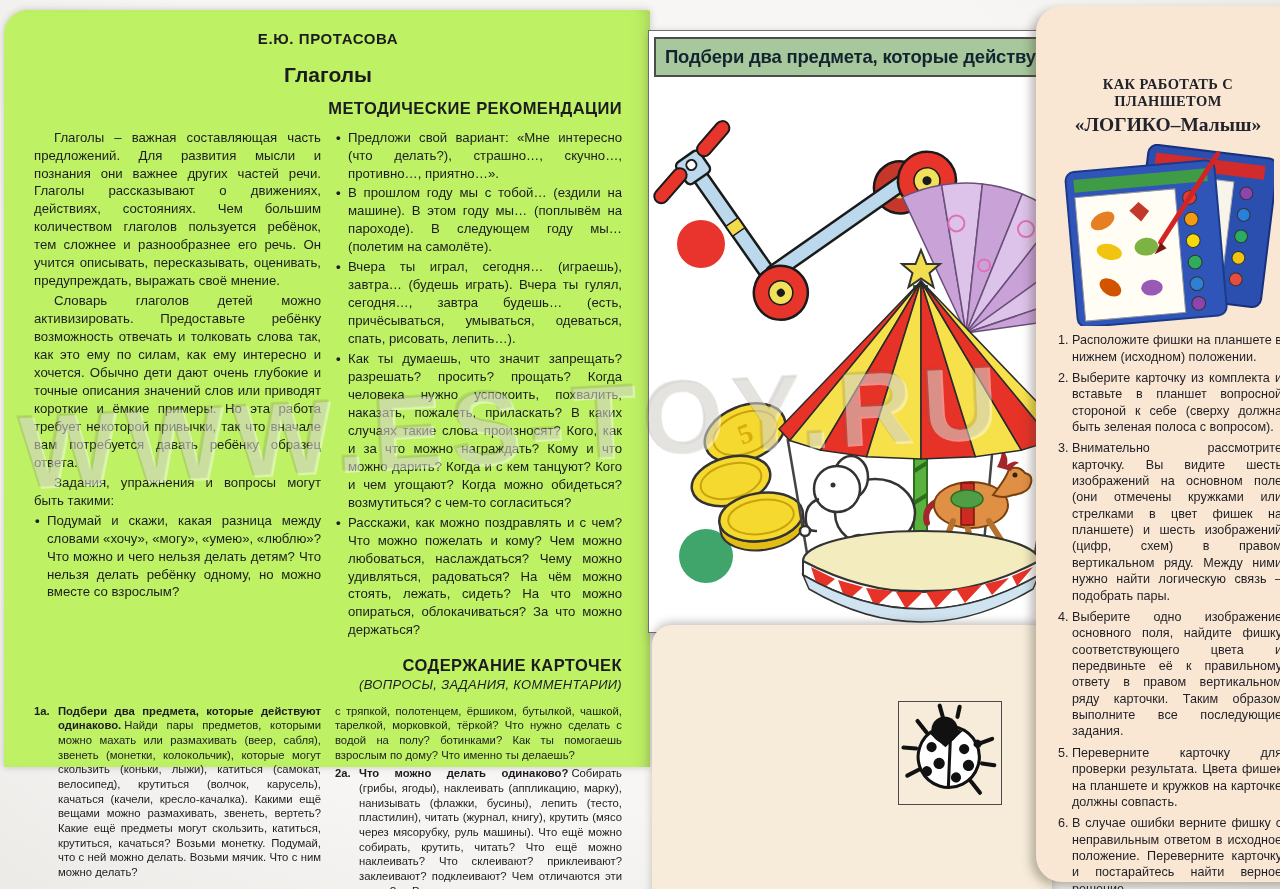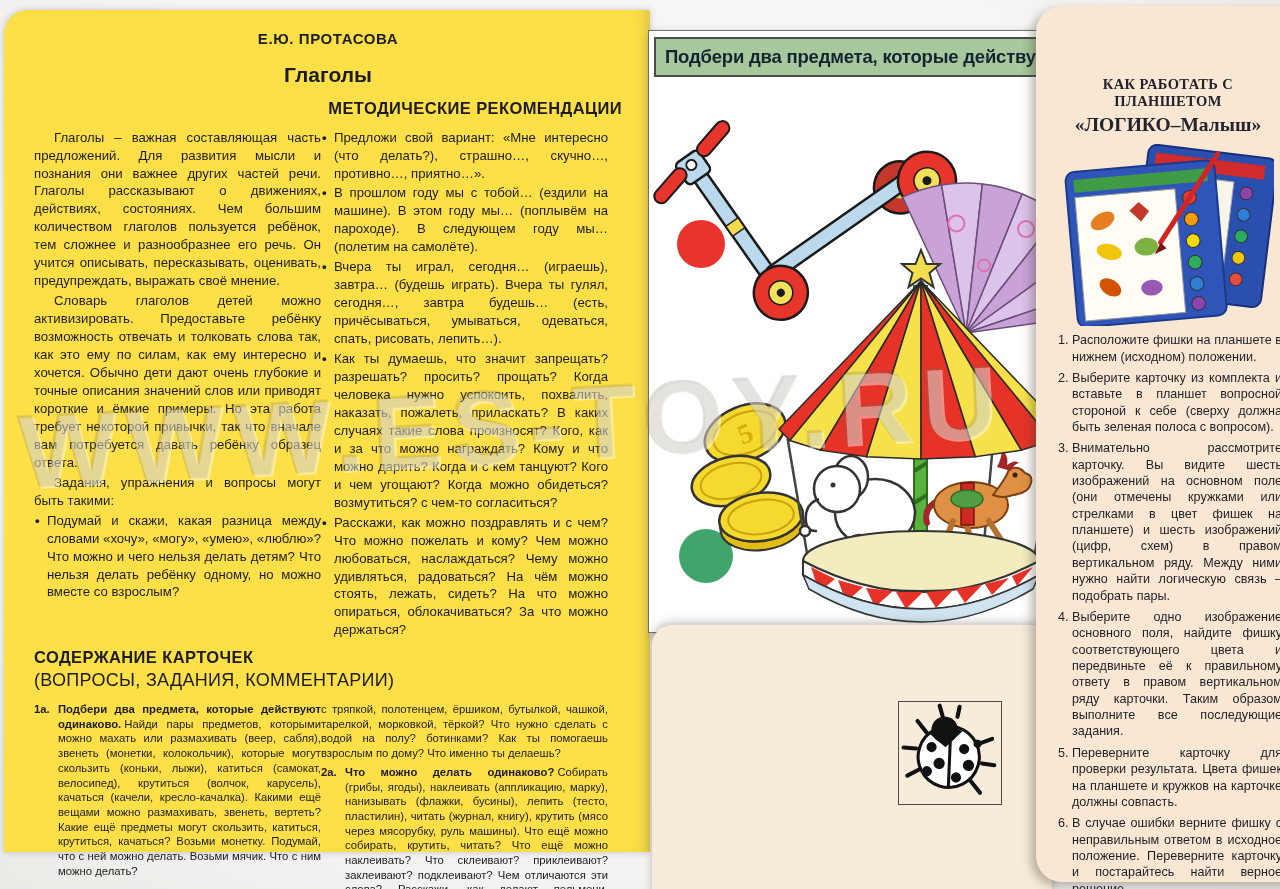--- a/index.html
+++ b/index.html
@@ -4,39 +4,39 @@
 <style>
   html,body{margin:0;padding:0;}
   body{
     width:1280px;height:889px;position:relative;overflow:hidden;
     background:radial-gradient(ellipse at 45% 40%, #f7f6f4 60%, #e9e7e4 100%);
     font-family:"Liberation Sans", sans-serif;
     color:#1c1c20;
   }
   
   .left-page{
-    position:absolute;left:4px;top:10px;width:646px;height:842px;
-    background:#fde047;border-radius:24px 3px 0 0;
+    position:absolute;left:4px;top:10px;width:646px;height:757px;
+    background:#bef264;border-radius:24px 3px 0 0;
     box-shadow:0 0 7px rgba(60,55,50,.25), inset -14px 0 18px -14px rgba(90,85,80,.35);
     z-index:1;
   }
   .lp-inner{padding:20px 28px 0 30px;}
   .page-header{text-align:center;line-height:1.25;}
   .author{font-size:15px;font-weight:600;letter-spacing:.6px;}
   .book-title{font-size:21px;font-weight:bold;margin-top:13px;}
   .book-subtitle{font-size:13.5px;margin-top:1px;}
   .section-title{font-size:16.5px;font-weight:600;letter-spacing:.4px;margin-top:10px;text-align:right;}
-  .columns{display:flex;margin-top:10px;}
+  .columns{display:flex;gap:14px;margin-top:10px;}
   .col{width:287px;font-size:13.2px;line-height:1.36;text-align:justify;}
   .col p{margin:0 0 2px 0;text-indent:20px;}
   .bullet{position:relative;padding-left:13px;margin:0 0 2px 0;}
   .bullet::before{content:"•";position:absolute;left:1px;top:0;font-weight:bold;}
-  .contents-header{text-align:left;margin-top:6px;line-height:1.3;}
+  .contents-header{text-align:right;margin-top:14px;line-height:1.3;}
   .contents-title{font-size:16.5px;font-weight:600;letter-spacing:.4px;}
-  .contents-subtitle{font-size:18px;letter-spacing:.3px;}
+  .contents-subtitle{font-size:13px;letter-spacing:.3px;font-style:italic;}
   .columns.small{margin-top:10px;}
   .col.small{font-size:11.3px;line-height:1.3;}
   .entry{position:relative;margin-bottom:4px;}
   .entry.numbered{padding-left:24px;}
   .entry .num{position:absolute;left:0;top:0;font-weight:bold;}
   .entry b{margin-right:3px;}
   
   .question-card{
     position:absolute;left:648px;top:30px;width:414px;height:601px;
     background:#fff;border:1px solid #6f6f6f;

